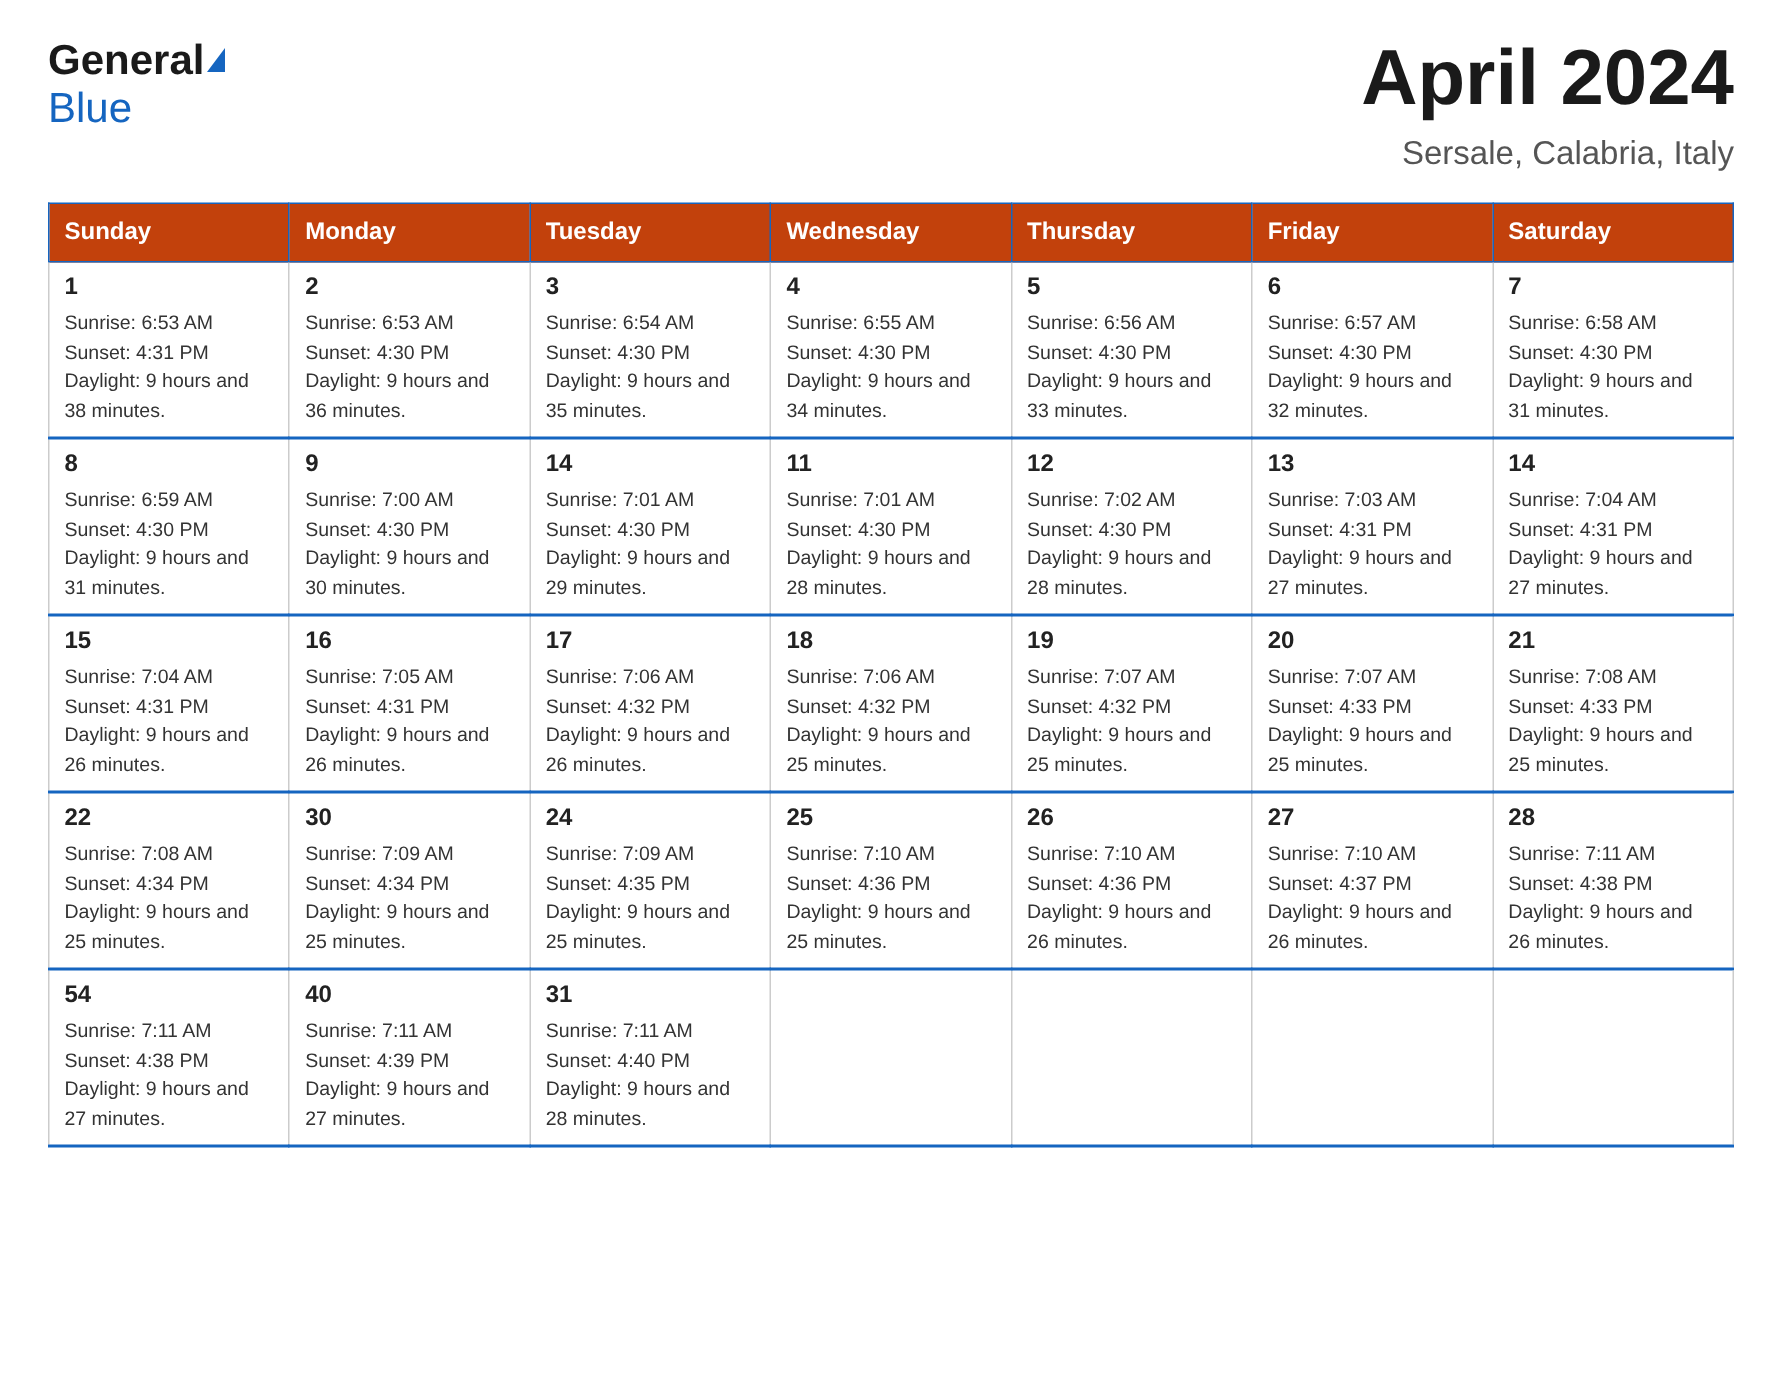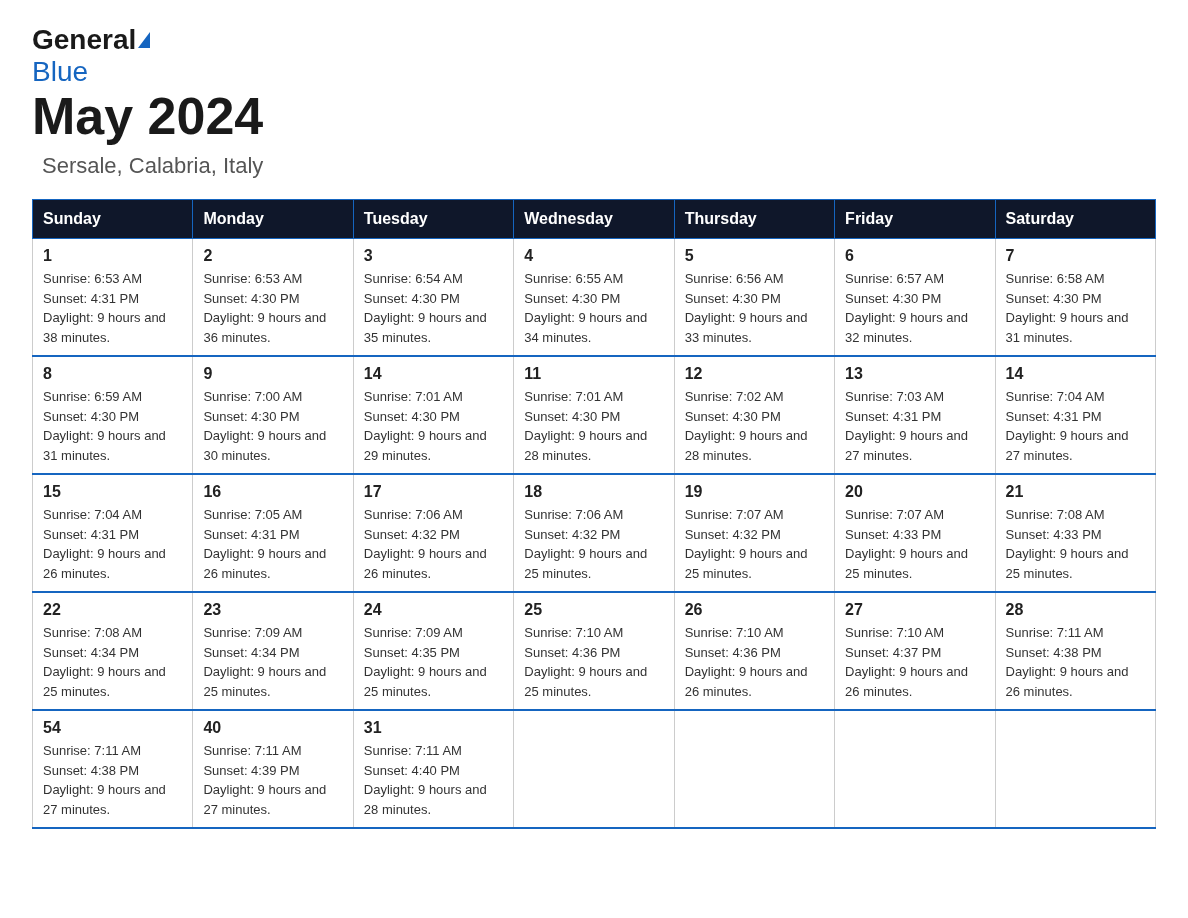--- a/index.html
+++ b/index.html
@@ -8,21 +8,20 @@
       background: #fff;
       padding: 24px 32px;
       width: 1188px;
       min-height: 918px;
     }
     .header {
       display: flex;
       justify-content: space-between;
       align-items: flex-start;
       margin-bottom: 20px;
-      flex-direction: column;
     }
     .logo {
       display: flex;
       flex-direction: column;
       align-items: flex-start;
     }
     .logo-line {
       display: flex;
       align-items: center;
     }
@@ -39,21 +38,21 @@
       font-size: 22px;
       color: #555;
       margin-top: 8px;
     }
     table {
       width: 100%;
       border-collapse: collapse;
       table-layout: fixed;
     }
     thead th {
-      background-color: #0f172a;
+      background-color: #c2410c;
       color: #fff;
       font-size: 16px;
       font-weight: bold;
       padding: 10px 10px;
       text-align: left;
       border: 1px solid #1565c0;
     }
     tbody td {
       vertical-align: top;
       padding: 8px 10px;
@@ -87,21 +86,21 @@
   <div class="logo">
     <div class="logo-line">
       <span style="font-size:28px; font-weight:bold; color:#1a1a1a;">General</span>
       <span style="display:inline-block; width:0; height:0; border-left:12px solid transparent; border-bottom:16px solid #1565c0; margin-left:2px; vertical-align:middle;"></span>
     </div>
     <div>
       <span style="font-size:28px; font-weight:normal; color:#1565c0; margin-left:0;">Blue</span>
     </div>
   </div>
   <div class="title-block">
-    <div class="cal-title">May 2024</div>
+    <div class="cal-title">April 2024</div>
     <div class="cal-subtitle">Sersale, Calabria, Italy</div>
   </div>
 </div>
 
 <table>
   <thead>
     <tr>
       <th>Sunday</th>
       <th>Monday</th>
       <th>Tuesday</th>
@@ -156,21 +155,21 @@
         <td><span class="day-number">19</span>
 <span class="day-info">Sunrise: 7:07 AM<br>Sunset: 4:32 PM<br>Daylight: 9 hours and 25 minutes.</span></td>
         <td><span class="day-number">20</span>
 <span class="day-info">Sunrise: 7:07 AM<br>Sunset: 4:33 PM<br>Daylight: 9 hours and 25 minutes.</span></td>
         <td><span class="day-number">21</span>
 <span class="day-info">Sunrise: 7:08 AM<br>Sunset: 4:33 PM<br>Daylight: 9 hours and 25 minutes.</span></td>
       </tr>
       <tr>
         <td><span class="day-number">22</span>
 <span class="day-info">Sunrise: 7:08 AM<br>Sunset: 4:34 PM<br>Daylight: 9 hours and 25 minutes.</span></td>
-        <td><span class="day-number">23</span>
+        <td><span class="day-number">30</span>
 <span class="day-info">Sunrise: 7:09 AM<br>Sunset: 4:34 PM<br>Daylight: 9 hours and 25 minutes.</span></td>
         <td><span class="day-number">24</span>
 <span class="day-info">Sunrise: 7:09 AM<br>Sunset: 4:35 PM<br>Daylight: 9 hours and 25 minutes.</span></td>
         <td><span class="day-number">25</span>
 <span class="day-info">Sunrise: 7:10 AM<br>Sunset: 4:36 PM<br>Daylight: 9 hours and 25 minutes.</span></td>
         <td><span class="day-number">26</span>
 <span class="day-info">Sunrise: 7:10 AM<br>Sunset: 4:36 PM<br>Daylight: 9 hours and 26 minutes.</span></td>
         <td><span class="day-number">27</span>
 <span class="day-info">Sunrise: 7:10 AM<br>Sunset: 4:37 PM<br>Daylight: 9 hours and 26 minutes.</span></td>
         <td><span class="day-number">28</span>

